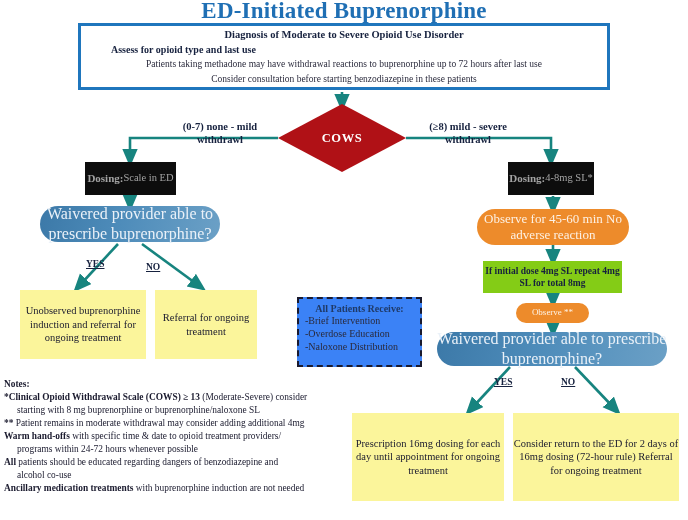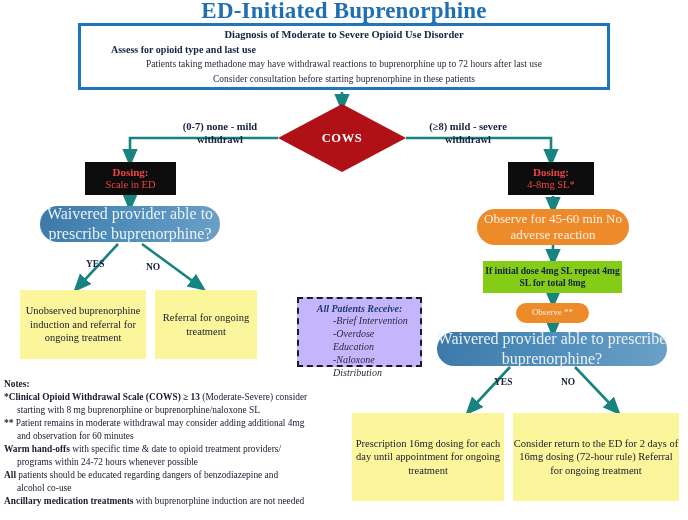--- a/index.html
+++ b/index.html
@@ -55,22 +55,22 @@
 
   
   .branch-label{
     font-size:10.5px;font-weight:bold;color:#16213e;text-align:center;line-height:1.25;
   }
   #left-branch-label{left:160px;top:120px;width:120px;}
   #right-branch-label{left:408px;top:120px;width:120px;}
 
   
   .black-box{
-    background:#0d0d0d;color:#ef4444;text-align:center;
-    display:flex;flex-direction:column;justify-content:center;align-items:center;
+    background:#0d0d0d;color:#a3a3a3;text-align:center;
+    display:flex;justify-content:center;align-items:center;
     line-height:1.2;
   }
   .black-box .t1{font-size:11px;font-weight:bold;}
   .black-box .t2{font-size:10.5px;}
   #dosing-left{left:85px;top:162px;width:91px;height:33px;}
   #dosing-right{left:508px;top:162px;width:86px;height:33px;}
 
   
   .blue-pill{
     border-radius:999px;color:#eaf1f8;text-align:center;
@@ -103,27 +103,27 @@
     line-height:1.28;font-size:10.5px;
   }
   #yellow-unobserved{left:20px;top:290px;width:126px;height:69px;}
   #yellow-referral{left:155px;top:290px;width:102px;height:69px;}
   #yellow-prescription{left:352px;top:413px;width:152px;height:88px;}
   #yellow-consider{left:513px;top:413px;width:166px;height:88px;}
 
   
   #all-patients-box{
     left:297px;top:297px;width:125px;height:70px;
-    border:2px dashed #1a1a2e;background:#c4b5fd;padding:4px 6px;font-style:italic;
+    border:2px dashed #1a1a2e;background:#3b82f6;padding:4px 6px;
   }
   #all-patients-title{font-size:10px;font-weight:bold;color:#1f3a68;text-align:center;}
-  .ap-item{font-size:10px;color:#2a2a3c;line-height:1.3;margin-left:28px;}
-
-  
-  .yn{font-size:9.5px;font-weight:bold;color:#16213e;}
+  .ap-item{font-size:10px;color:#2a2a3c;line-height:1.3;}
+
+  
+  .yn{font-size:9.5px;font-weight:bold;color:#16213e;text-decoration:underline;}
   #yes-left{left:86px;top:259px;}
   #no-left{left:146px;top:262px;}
   #yes-right{left:494px;top:377px;}
   #no-right{left:561px;top:377px;}
 
   
   #notes{
     left:4px;top:378px;width:340px;font-size:9.4px;color:#1a1a2e;line-height:1.28;
   }
   #notes .nt-head{font-weight:bold;}
@@ -170,21 +170,21 @@
     <path d="M575,367 L614,408"></path>
   </g>
 </svg>
 
 <div class="abs" id="title">ED-Initiated Buprenorphine</div>
 
 <div class="abs" id="header-box">
   <div id="header-line1">Diagnosis of Moderate to Severe Opioid Use Disorder</div>
   <div id="header-line2">Assess for opioid type and last use</div>
   <div id="header-line3">Patients taking methadone may have withdrawal reactions to buprenorphine up to 72 hours after last use</div>
-  <div id="header-line4">Consider consultation before starting buprenorphine in these patients</div>
+  <div id="header-line4">Consider consultation before starting benzodiazepine in these patients</div>
 </div>
 
 <div class="abs" id="cows-diamond">
   <div class="shape"></div>
   <div id="cows-label">COWS</div>
 </div>
 
 <div class="abs branch-label" id="left-branch-label">(0-7) none - mild withdrawl</div>
 <div class="abs branch-label" id="right-branch-label">(≥8) mild - severe withdrawl</div>
 
@@ -222,19 +222,18 @@
   <div class="ap-item">-Brief Intervention</div>
   <div class="ap-item">-Overdose Education</div>
   <div class="ap-item">-Naloxone Distribution</div>
 </div>
 
 <div class="abs" id="notes">
   <p class="nt-head">Notes:</p>
   <p><span class="b">*Clinical Opioid Withdrawal Scale (COWS) ≥ 13</span><span> (Moderate-Severe) consider</span></p>
   <p class="ind">starting with 8 mg buprenorphine or buprenorphine/naloxone SL</p>
   <p><span class="b">**</span><span> Patient remains in moderate withdrawal may consider adding additional 4mg</span></p>
-  <p class="ind">and observation for 60 minutes</p>
   <p><span class="b">Warm hand-offs</span><span> with specific time &amp; date to opioid treatment providers/</span></p>
   <p class="ind">programs within 24-72 hours whenever possible</p>
   <p><span class="b">All</span><span> patients should be educated regarding dangers of benzodiazepine and</span></p>
   <p class="ind">alcohol co-use</p>
   <p><span class="b">Ancillary medication treatments</span><span> with buprenorphine induction are not needed</span></p>
 </div>
 
 </body></html>

